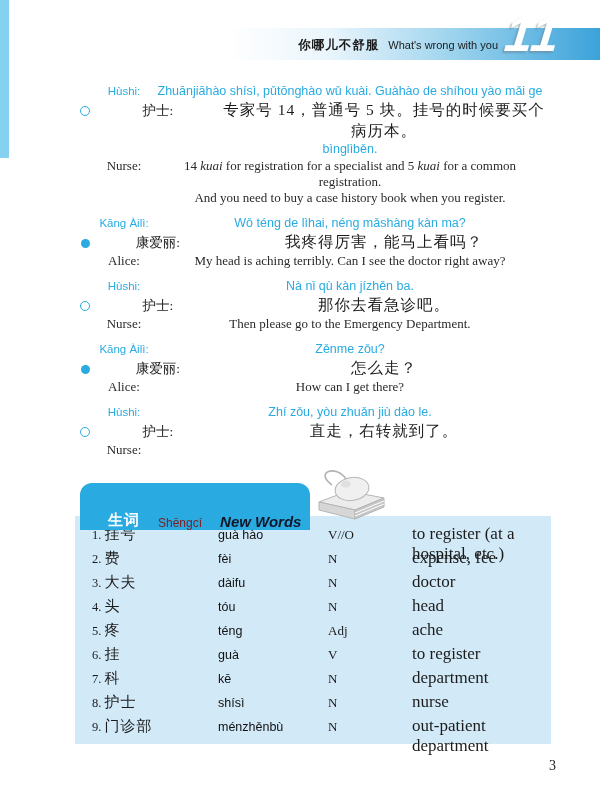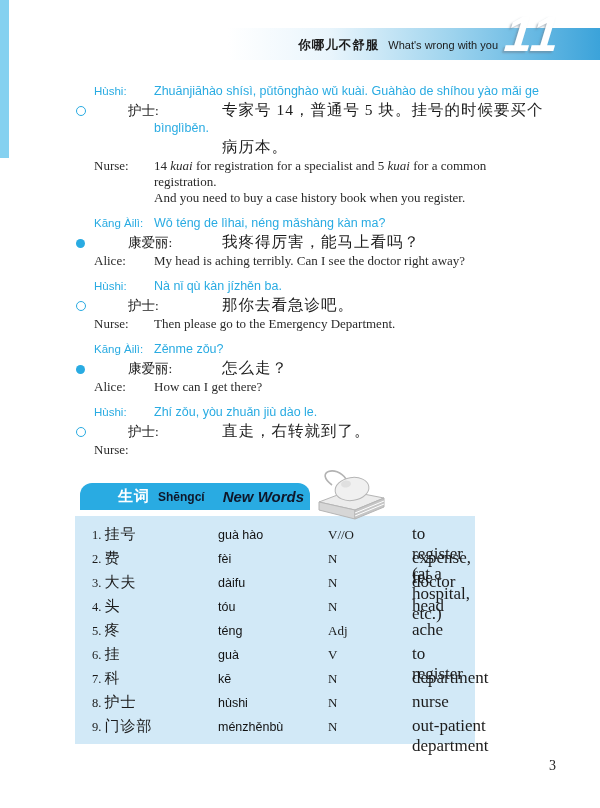--- a/index.html
+++ b/index.html
@@ -25,52 +25,52 @@
   .lesson-number{
     position:absolute;right:32px;top:6px;width:70px;text-align:center;
     font-family:"Liberation Sans","DejaVu Sans",sans-serif;
     font-size:50px;font-weight:bold;font-style:italic;color:#ffffff;
     transform:skewX(-6deg);letter-spacing:2px;
     text-shadow:-2px 2px 2px rgba(110,130,145,0.55);z-index:3;line-height:56px;
   }
 
   
   .dialogue{position:absolute;left:76px;top:84px;width:470px;}
-  .dlg-block{margin-bottom:8px;}
+  .dlg-block{margin-bottom:8px;text-align:center;}
   .dlg-row{display:grid;grid-template-columns:18px 60px 1fr;align-items:baseline;}
   .row-pinyin{min-height:16px;}
   .row-hanzi{min-height:19px;gap:34px;}
   .row-en{min-height:18px;}
   .dlg-row .marker{position:relative;}
   .dot{display:inline-block;width:9px;height:9px;border-radius:50%;vertical-align:middle;}
   .dot.open{border:1.5px solid #29abe2;background:#fff;box-sizing:border-box;width:10px;height:10px;}
   .dot.filled{background:#29abe2;}
   .row-pinyin .speaker,.row-pinyin .content{
     font-family:"Liberation Sans","DejaVu Sans",sans-serif;color:#29abe2;font-size:11.5px;
   }
   .row-pinyin .content{font-size:12.5px;}
   .row-hanzi .speaker{font-size:13.5px;}
   .row-hanzi .content{font-size:15.5px;letter-spacing:1px;}
   .row-en .speaker,.row-en .content{font-size:13px;color:#2a2a2a;}
   .it{font-style:italic;}
 
   
   .nw-header{
-    position:absolute;left:80px;top:483px;width:230px;height:27px;
+    position:absolute;left:80px;top:483px;width:230px;height:47px;
     background:#29abe2;border-radius:12px 12px 0 0;
-    display:flex;align-items:center;padding-left:38px;box-sizing:border-box;z-index:2;
+    display:flex;align-items:flex-end;padding-left:28px;box-sizing:border-box;z-index:2;
   }
   .nw-zh{color:#ffffff;font-size:15px;font-weight:bold;letter-spacing:1px;}
-  .nw-py{color:#0f172a;font-size:12px;margin-left:8px;font-family:"Liberation Sans","DejaVu Sans",sans-serif;font-weight:bold;}
+  .nw-py{color:#7f1d1d;font-size:12px;margin-left:18px;font-family:"Liberation Sans","DejaVu Sans",sans-serif;}
   .nw-en{color:#0f172a;font-size:15px;font-weight:bold;font-style:italic;margin-left:18px;
     font-family:"Liberation Sans","DejaVu Sans",sans-serif;}
   .nw-icon{position:absolute;left:308px;top:468px;z-index:1;}
 
   
-  .vocab{position:absolute;left:75px;top:516px;width:400px;height:228px;
+  .vocab{position:absolute;left:75px;top:516px;width:476px;height:228px;
     background:#d2e9f7;padding-top:8px;box-sizing:border-box;}
   .vocab-row{display:grid;grid-template-columns:126px 110px 84px auto;
     align-items:baseline;height:24px;padding-left:17px;}
   .v-word{font-size:12.5px;}
   .v-word .hz{font-size:15px;letter-spacing:1px;}
   .v-pinyin{font-family:Liberation Sans, sans-serif;font-size:12.5px;color:#111;}
   .v-pos{font-size:13px;}
   .v-en{font-size:17px;}
 
   .page-number{position:absolute;right:44px;top:758px;font-size:14px;color:#1c1c1c;}
@@ -92,29 +92,29 @@
       <div class="dlg-row row-pinyin">
         <span class="marker"></span>
         <span class="speaker">Hùshi:</span>
         <span class="content">Zhuānjiāhào shísì, pǔtōnghào wǔ kuài. Guàhào de shíhou yào mǎi ge</span>
       </div>
       <div class="dlg-row row-hanzi">
         <span class="marker"><span class="dot open"></span></span>
         <span class="speaker">护士:</span>
         <span class="content">专家号 14，普通号 5 块。挂号的时候要买个</span>
       </div>
+      <div class="dlg-row row-hanzi">
+        <span class="marker"></span>
+        <span class="speaker"></span>
+        <span class="content">病历本。</span>
+      </div>
       <div class="dlg-row row-pinyin">
         <span class="marker"></span>
         <span class="speaker"></span>
         <span class="content">bìnglìběn.</span>
-      </div>
-      <div class="dlg-row row-hanzi">
-        <span class="marker"></span>
-        <span class="speaker"></span>
-        <span class="content">病历本。</span>
       </div>
       <div class="dlg-row row-en">
         <span class="marker"></span>
         <span class="speaker">Nurse:</span>
         <span class="content"><span>14 </span><span class="it">kuai</span><span> for registration for a specialist and 5 </span><span class="it">kuai</span><span> for a common registration.</span></span>
       </div>
       <div class="dlg-row row-en">
         <span class="marker"></span>
         <span class="speaker"></span>
         <span class="content"><span>And you need to buy a case history book when you register.</span></span>
@@ -245,21 +245,21 @@
       <span class="v-en">to register</span>
     </div>
     <div class="vocab-row">
       <span class="v-word"><span>7. </span><span class="hz">科</span></span>
       <span class="v-pinyin">kē</span>
       <span class="v-pos">N</span>
       <span class="v-en">department</span>
     </div>
     <div class="vocab-row">
       <span class="v-word"><span>8. </span><span class="hz">护士</span></span>
-      <span class="v-pinyin">hùshi</span>
+      <span class="v-pinyin">shísì</span>
       <span class="v-pos">N</span>
       <span class="v-en">nurse</span>
     </div>
     <div class="vocab-row">
       <span class="v-word"><span>9. </span><span class="hz">门诊部</span></span>
       <span class="v-pinyin">ménzhěnbù</span>
       <span class="v-pos">N</span>
       <span class="v-en">out-patient department</span>
     </div>
   </div>

